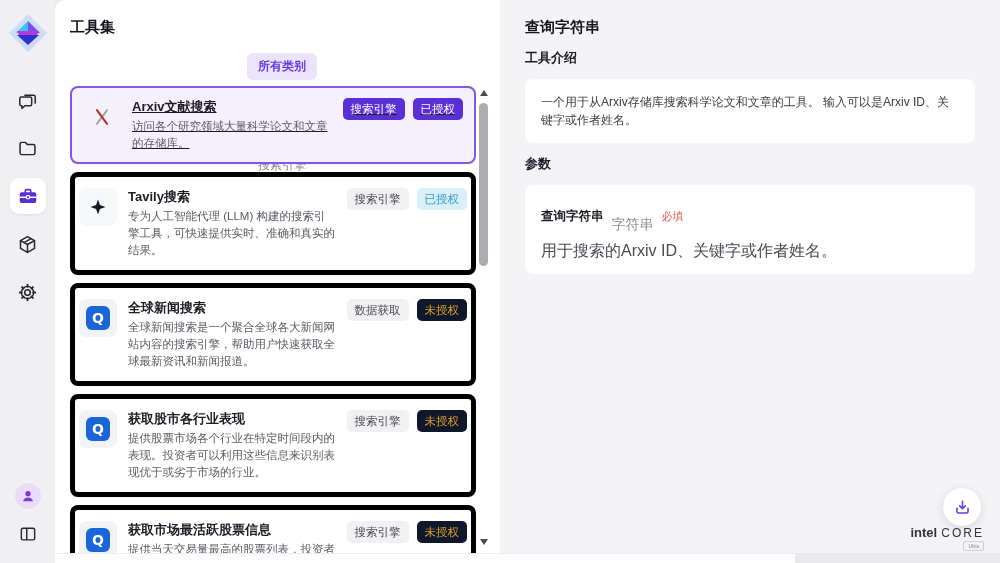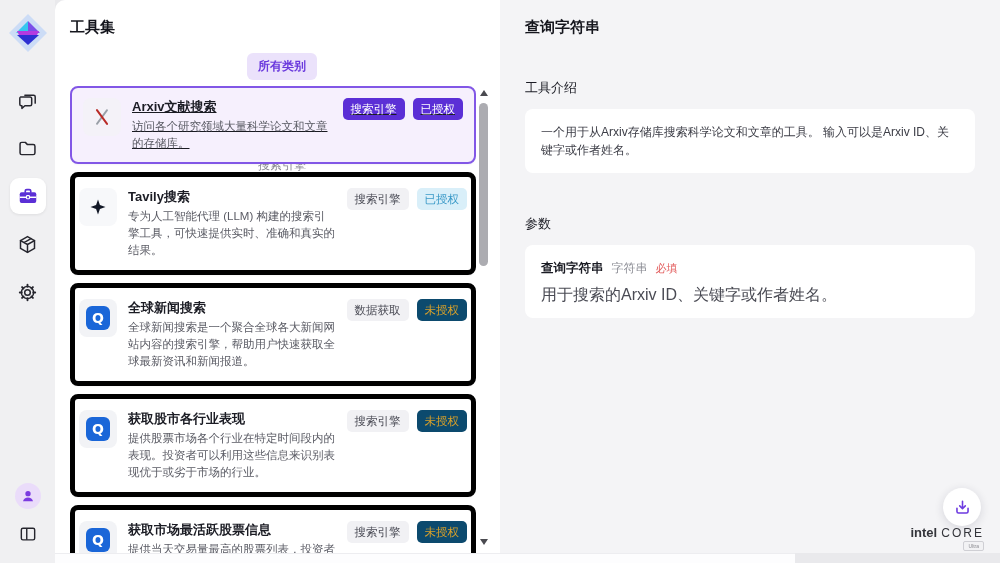--- a/index.html
+++ b/index.html
@@ -30,36 +30,36 @@
   .tile { flex:0 0 38px; width:38px; height:38px; border-radius:8px; background:#f2f3f6; display:flex; align-items:center; justify-content:center; }
   .card.selected .tile { background:#f4f2f8; }
   .card-body { width:252px; }
   .card-title { font-size:13px; font-weight:bold; color:#1b1c24; line-height:18px; }
   .card-desc { font-size:11.5px; color:#5a5b64; line-height:17px; margin-top:2px; }
   .card-badges { display:flex; gap:8px; align-items:flex-start; margin-left:auto; }
   .badge { font-size:11.5px; line-height:14px; padding:4px 8px; border-radius:5px; white-space:nowrap; }
   .b-solid { background:#5b2fd6; color:#ffffff; }
   .b-gray  { background:#f1f1f4; color:#4b4c56; }
   .b-cyan  { background:#d9eff9; color:#3b9ac8; }
-  .b-amber { background:#0c4a6e; color:#d8a02a; }
+  .b-amber { background:#0f172a; color:#d8a02a; }
   .q-box { width:24px; height:24px; border-radius:6px; background:#1a66d8; color:#fff; font-weight:bold; font-size:14px; display:flex; align-items:center; justify-content:center; font-family:"DejaVu Sans",sans-serif; }
   
   .list-scrollbar { position:absolute; right:10px; top:86px; bottom:4px; width:12px; }
   .sb-arrow { position:absolute; left:2px; width:0; height:0; border-left:4px solid transparent; border-right:4px solid transparent; cursor:pointer; }
   .sb-up { top:4px; border-bottom:6px solid #4a4a50; }
   .sb-down { bottom:4px; border-top:6px solid #4a4a50; }
   .sb-thumb { position:absolute; left:1px; top:17px; width:9px; height:163px; background:#acacb1; border-radius:5px; cursor:pointer; }
   
   .detail-panel { position:absolute; left:500px; top:0; width:500px; height:553px; background:#f4f4f6; padding:18px 25px 0 25px; }
   .detail-title { font-size:15px; font-weight:bold; color:#15161d; }
-  .section-heading { font-size:13px; font-weight:normal; color:#1b1c24; margin-top:42px; }
+  .section-heading { font-size:13px; font-weight:bold; color:#1b1c24; margin-top:12px; }
   .white-box { background:#ffffff; border-radius:8px; margin-top:12px; padding:14px 16px; font-size:12px; color:#3c3d46; line-height:18px; }
   .param-row { display:flex; align-items:center; gap:8px; }
   .param-name { font-size:12.5px; font-weight:bold; color:#1b1c24; }
-  .param-type { font-size:12px; color:#8a8b93; }
+  .param-type { font-size:14px; color:#8a8b93;margin-top:16px; }
   .param-req { font-size:11px; color:#e25c5c; }
   .param-desc { font-size:16px; color:#4a4b54; margin-top:9px; }
   
   .fab { position:absolute; right:19px; bottom:37px; width:38px; height:38px; border-radius:50%; background:#ffffff; box-shadow:0 2px 10px rgba(30,30,60,.14); display:flex; align-items:center; justify-content:center; cursor:pointer; z-index:8; }
   .intel-logo { position:absolute; right:16px; bottom:12px; display:flex; flex-direction:column; align-items:flex-end; z-index:8; }
   .intel-line { font-size:13px; color:#33343a; letter-spacing:.5px; }
   .intel-line .i { font-weight:bold; letter-spacing:0; }
   .intel-line .c { font-size:12px; letter-spacing:2px; }
   .intel-badge { font-size:5px; color:#8a8a90; border:1px solid #cfcfd4; background:#f2f2f4; border-radius:2px; padding:1px 4px; margin-top:1px; }
   .bottom-strip { position:absolute; left:55px; bottom:0; width:740px; height:10px; background:#fdfdfe; border-top:1px solid #ededf0; z-index:6; }

